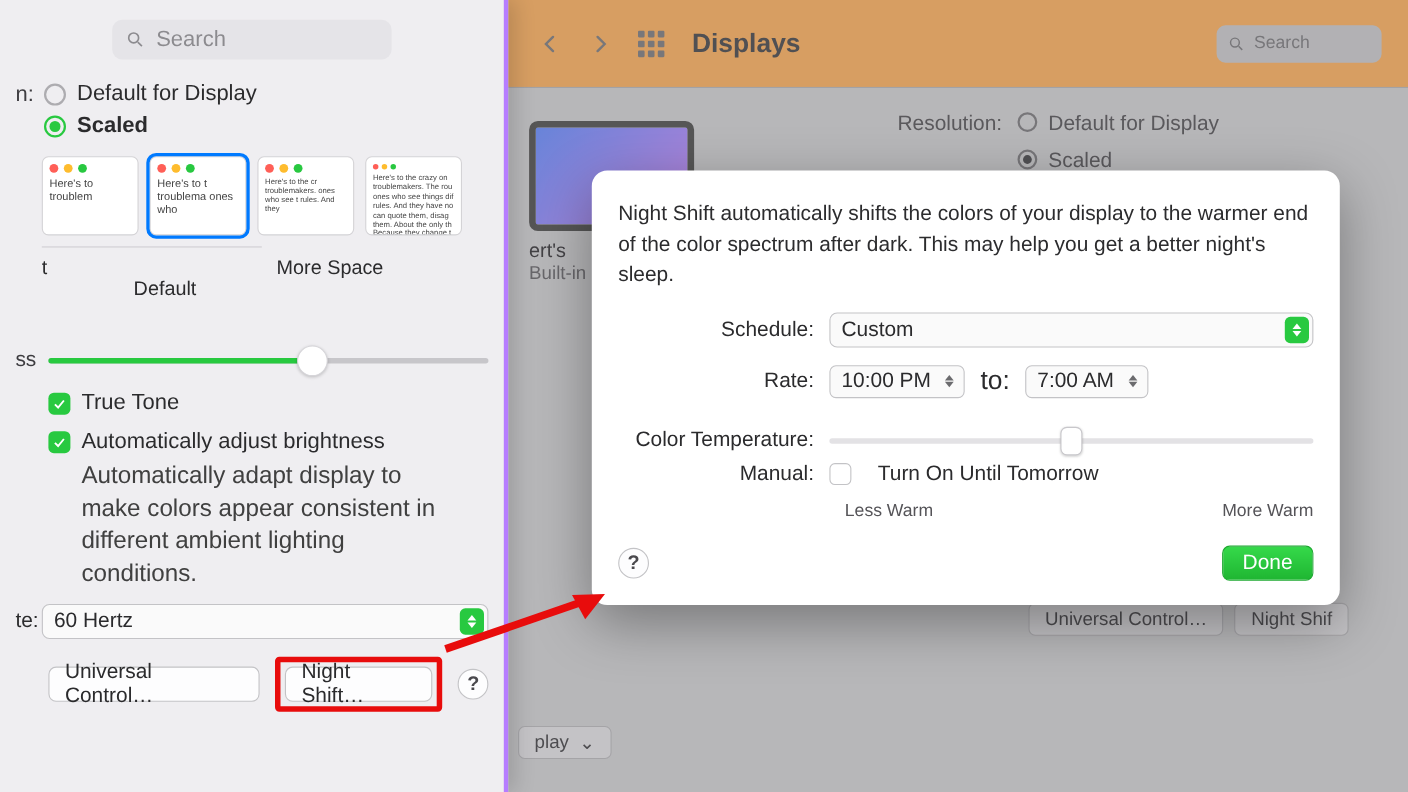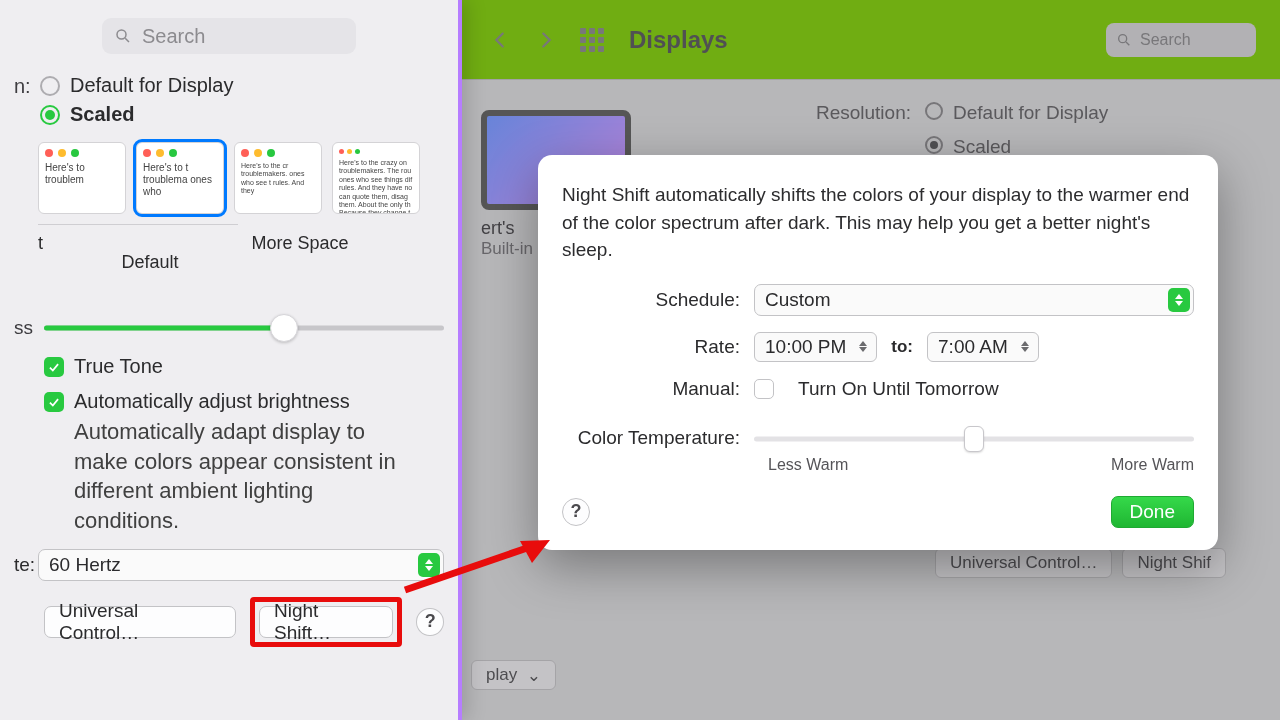--- a/index.html
+++ b/index.html
@@ -24,21 +24,21 @@
   html,body{margin:0;padding:0;width:1280px;height:720px;overflow:hidden;font-family:-apple-system,Helvetica,Arial,sans-serif;color:var(--text);background:var(--bg-main);}
   *{box-sizing:border-box;}
 
   
   .win{
     position:absolute;left:460px;top:0;width:820px;height:720px;
     background:#d8d7da;
     border-left:1px solid #bcbbbf;
   }
   .dim{position:absolute;inset:0;background:rgba(0,0,0,.15);}
-  .titlebar{height:80px;display:flex;align-items:center;gap:16px;padding:0 24px;border-bottom:1px solid #c0bfc2;background:#84cc16;}
+  .titlebar{height:80px;display:flex;align-items:center;gap:16px;padding:0 24px;border-bottom:1px solid #c0bfc2;background:#fdba74;}
   .nav-btn{width:30px;height:30px;border-radius:7px;display:flex;align-items:center;justify-content:center;color:#8d8c90;}
   .apps-icon{display:grid;grid-template-columns:repeat(3,6px);grid-template-rows:repeat(3,6px);gap:3px;}
   .apps-icon i{background:#8d8c90;border-radius:1px;}
   .title{font-size:24px;font-weight:600;color:#5f5e62;margin-left:6px;}
   .tb-search{margin-left:auto;width:150px;height:34px;background:#d2d1d4;border-radius:8px;display:flex;align-items:center;gap:8px;padding:0 10px;color:#8d8c90;}
   .tb-search svg{width:16px;height:16px;}
   .bg-body{position:relative;padding:22px 30px;}
   .monitor{position:absolute;left:20px;top:30px;width:180px;height:230px;}
   .mon-frame{width:150px;height:100px;border:6px solid #666;border-radius:8px;background:linear-gradient(135deg,#7a9cff,#d799ff);}
   .mon-label{margin-top:8px;font-size:18px;color:#4f4e52;}
@@ -120,21 +120,21 @@
   }
   .pop-desc{font-size:19px;line-height:1.45;color:#2c2c2e;margin-bottom:20px;}
   .prow{display:flex;align-items:center;margin-bottom:16px;}
   .prow .plab{width:192px;text-align:right;font-size:19px;padding-right:14px;}
   .prow .pval{flex:1;display:flex;align-items:center;gap:14px;}
   .stepper{display:flex;align-items:center;height:30px;background:var(--field-bg);border:1px solid var(--field-bd);border-radius:6px;padding:0 4px 0 10px;font-size:19px;gap:8px;}
   .stepper .sarrows{width:18px;height:22px;display:flex;flex-direction:column;align-items:center;justify-content:center;gap:1px;}
   .stepper .sarrows::before,.stepper .sarrows::after{content:"";border-left:4px solid transparent;border-right:4px solid transparent;}
   .stepper .sarrows::before{border-bottom:5px solid #6b6b6e;}
   .stepper .sarrows::after{border-top:5px solid #6b6b6e;}
-  .tolab{font-size:17px;font-weight:bold;}
+  .tolab{font-size:24px;}
   .manual-chk{width:20px;height:20px;border:1.5px solid var(--field-bd);border-radius:5px;display:inline-block;margin-right:10px;background:#fff;flex-shrink:0;}
   .ct-slider{flex:1;position:relative;height:30px;margin-top:2px;}
   .ct-track{position:absolute;left:0;right:0;top:50%;height:5px;background:#e3e2e5;border-radius:3px;transform:translateY(-50%);}
   .ct-handle{position:absolute;left:50%;top:50%;width:20px;height:26px;border-radius:6px;background:#fff;border:1px solid #c8c7cb;box-shadow:0 1px 2px rgba(0,0,0,.15);transform:translate(-50%,-50%);}
   .ct-labels{display:flex;justify-content:space-between;font-size:16px;color:#555458;margin-left:206px;margin-top:-2px;}
   .pop-footer{display:flex;align-items:center;margin-top:22px;}
   .done-btn{margin-left:auto;height:32px;padding:0 18px;border-radius:7px;font-size:19px;font-weight:500;color:#fff;background:linear-gradient(#35d94a,#1fb632);border:1px solid var(--accent-green-dark);display:flex;align-items:center;}
 
 </style>
 </head>
@@ -367,37 +367,37 @@
         <span class="sarrows"></span>
       </div>
       <span class="tolab">to:</span>
       <div class="stepper">
         <span>7:00 AM</span>
         <span class="sarrows"></span>
       </div>
     </div>
   </div>
 
-  <div class="prow">
-    <div class="plab">Manual:</div>
-    <div class="pval">
-      <span class="manual-chk"></span>
-      <span style="font-size:19px;">Turn On Until Tomorrow</span>
-    </div>
-  </div>
-
   <div class="prow" style="margin-bottom:4px;margin-top:22px;">
     <div class="plab">Color Temperature:</div>
     <div class="pval">
       <div class="ct-slider">
         <div class="ct-track"></div>
         <div class="ct-handle"></div>
       </div>
     </div>
   </div>
+
+  <div class="prow">
+    <div class="plab">Manual:</div>
+    <div class="pval">
+      <span class="manual-chk"></span>
+      <span style="font-size:19px;">Turn On Until Tomorrow</span>
+    </div>
+  </div>
   <div class="ct-labels">
     <span>Less Warm</span>
     <span>More Warm</span>
   </div>
 
   <div class="pop-footer">
     <div class="help-btn">?</div>
     <div class="done-btn">Done</div>
   </div>
 </div>

